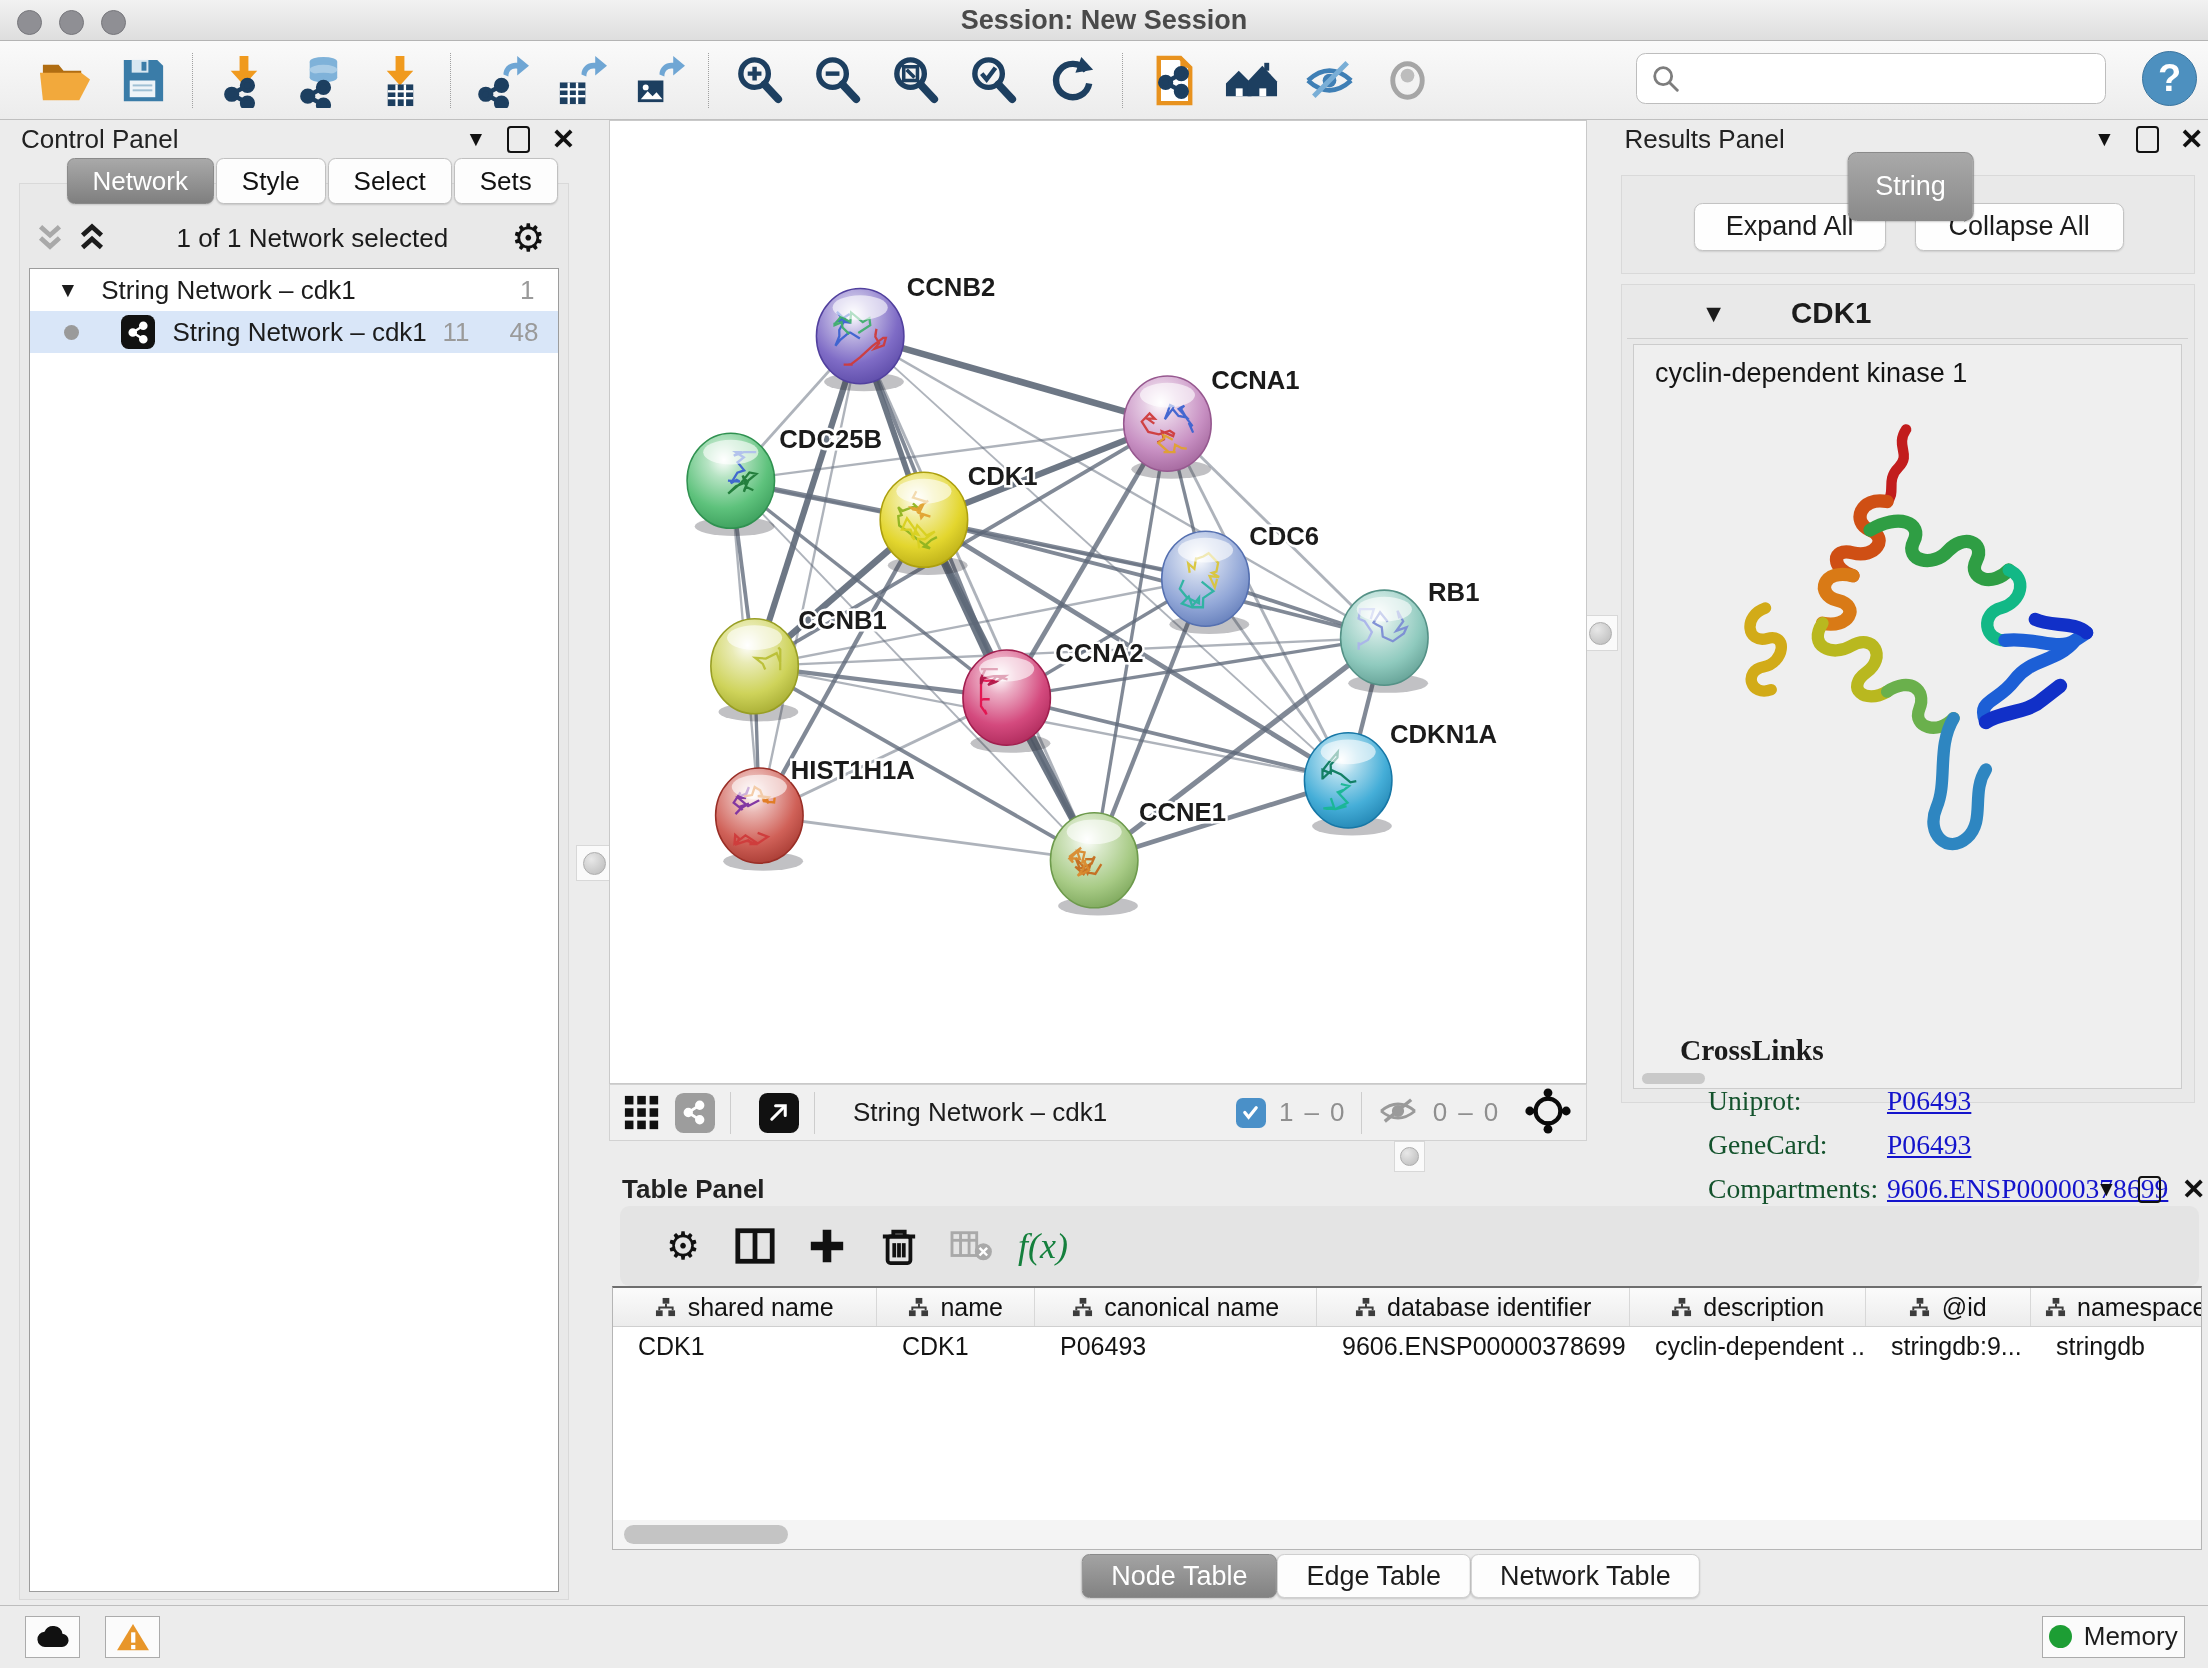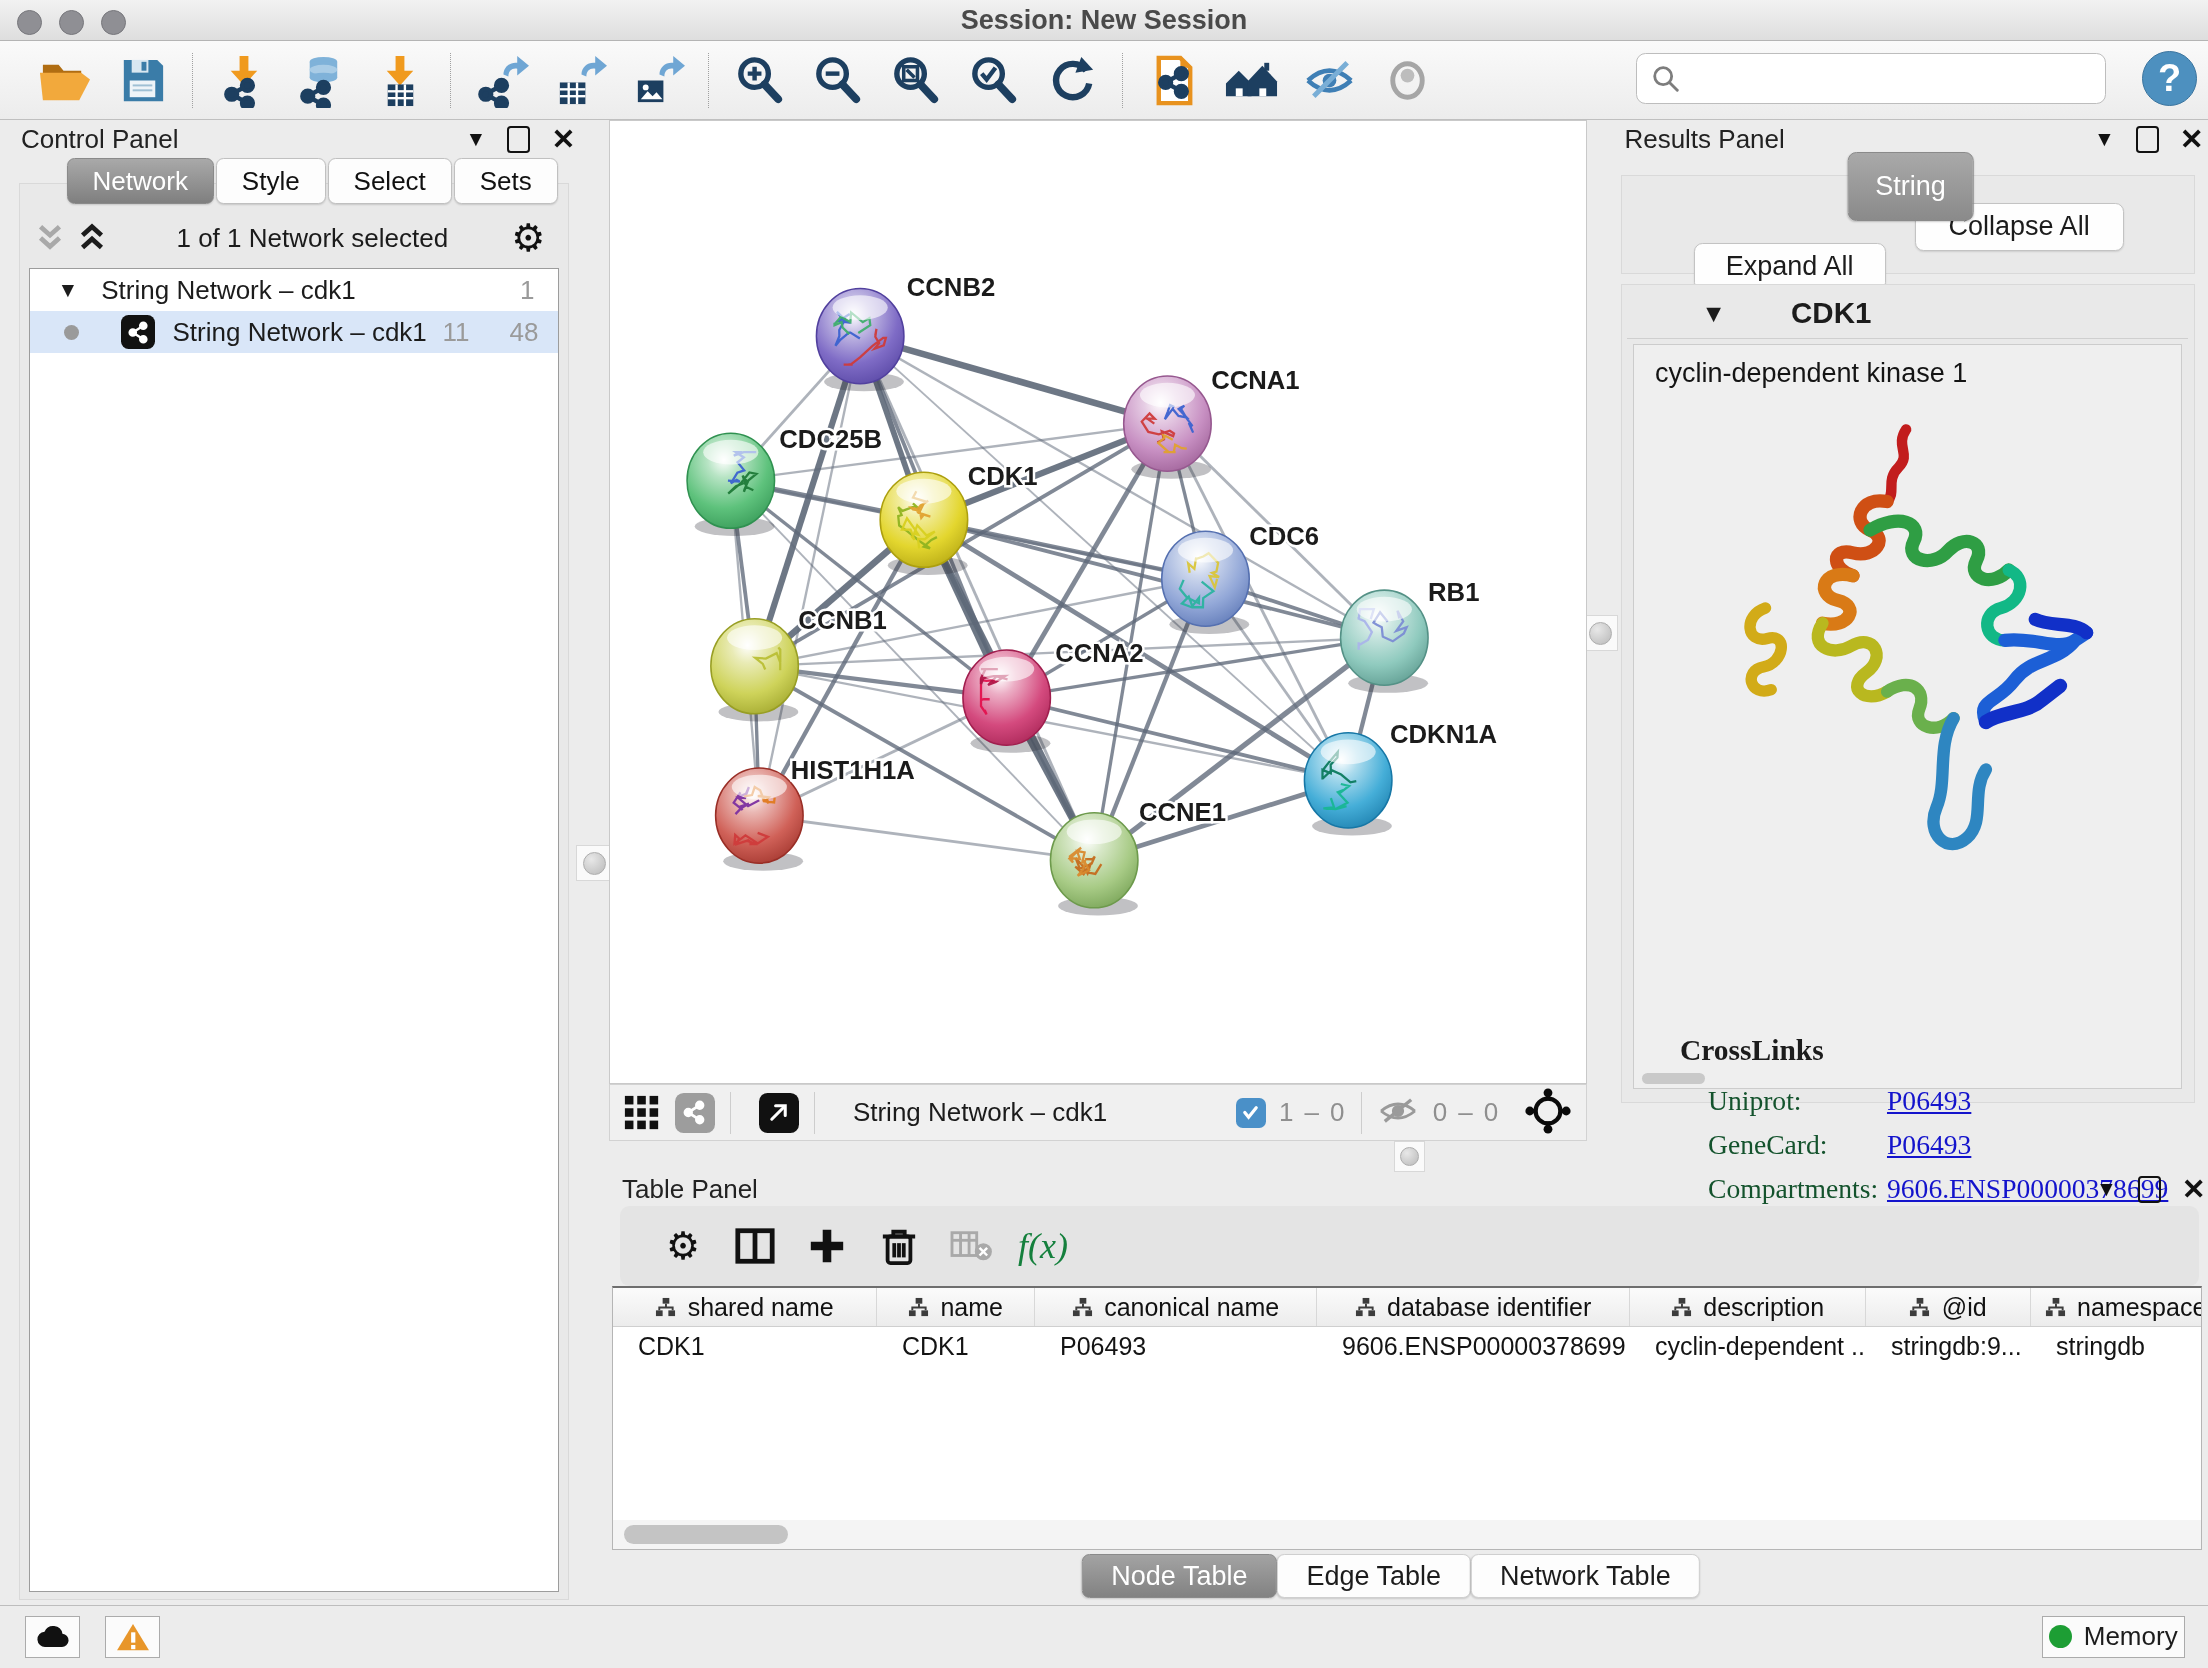--- a/index.html
+++ b/index.html
@@ -85,21 +85,21 @@
   #rp-desc{position:absolute;left:21px;top:13.3px;font-size:27px;color:#141414;}
   #rp-protein{position:absolute;left:50%;transform:translateX(-50%);top:63px;}
   #rp-xl-title{position:absolute;left:46px;top:689px;font-family:"Liberation Serif",serif;font-size:29.5px;font-weight:700;}
   #rp-xl-rows{position:absolute;left:74px;top:734px;right:9.5px;}
   .xl-row{display:flex;height:44px;align-items:center;font-family:"Liberation Serif",serif;font-size:27.6px;}
   .xl-label{width:179px;color:#14532d;}
   .xl-link{color:#1414cc;text-decoration:underline;}
   #rp-stub{position:absolute;left:7.6px;bottom:3.8px;width:63px;height:11.4px;background:#c9c9c9;border-radius:5.7px;}
   
   #table-panel{position:absolute;left:574px;top:1172px;width:1634px;height:432px;}
-  #tp-title{position:absolute;left:48px;top:1.9px;}
+  #tp-title{position:absolute;left:48px;top:1.9px;font-weight:bold;}
   #tp-toolbar{position:absolute;left:46px;top:34px;right:9.5px;height:80px;background:#e4e4e4;border-radius:9.5px;
               display:flex;align-items:center;padding-left:27px;box-sizing:border-box;}
   .tpi{width:72px;height:57px;display:flex;align-items:center;justify-content:center;}
   .fx{font-family:"Liberation Serif",serif;font-style:italic;font-size:36px;color:#15803d;}
   #tp-table{position:absolute;left:38px;top:114px;right:5.7px;height:234px;background:#fff;
             border:1px solid #b5b5b5;border-top:2.9px solid #6e6e6e;overflow:hidden;}
   #tp-header{display:flex;height:38px;background:linear-gradient(#fbfbfb,#ececec);border-bottom:1px solid #cfcfcf;}
   .th{display:flex;align-items:center;justify-content:center;gap:11.4px;font-size:25px;color:#111;
       border-right:1px solid #d8d8d8;box-sizing:border-box;overflow:hidden;white-space:nowrap;flex:0 0 auto;}
   #tp-row{display:flex;height:38px;background:#fff;}
@@ -696,21 +696,21 @@
 
   <div id="results-panel">
     <div id="rp-title" class="panel-head">Results Panel</div>
     <div class="panel-ctls" style="left:481px;top:5.7px;">
       <span class="ctl-collapse">▼</span>
       <span class="ctl-float"></span>
       <span class="ctl-close">✕</span>
     </div>
     <div id="rp-tab">String</div>
     <div id="rp-buttonbox" class="swing-box">
-      <div class="rp-btn" style="left:72px;width:190px;margin-top:40px;">Expand All</div>
+      <div class="rp-btn" style="left:72px;width:190px;">Expand All</div>
       <div class="rp-btn" style="left:293px;width:207px;">Collapse All</div>
     </div>
     <div id="rp-resultbox" class="swing-box">
       <div id="rp-entry-head">
         <span class="tri">▼</span>
         <span class="gene">CDK1</span>
       </div>
       <div id="rp-content">
         <div id="rp-desc">cyclin-dependent kinase 1</div>
         <svg id="rp-protein" width="399" height="590" viewBox="0 0 420 620">

